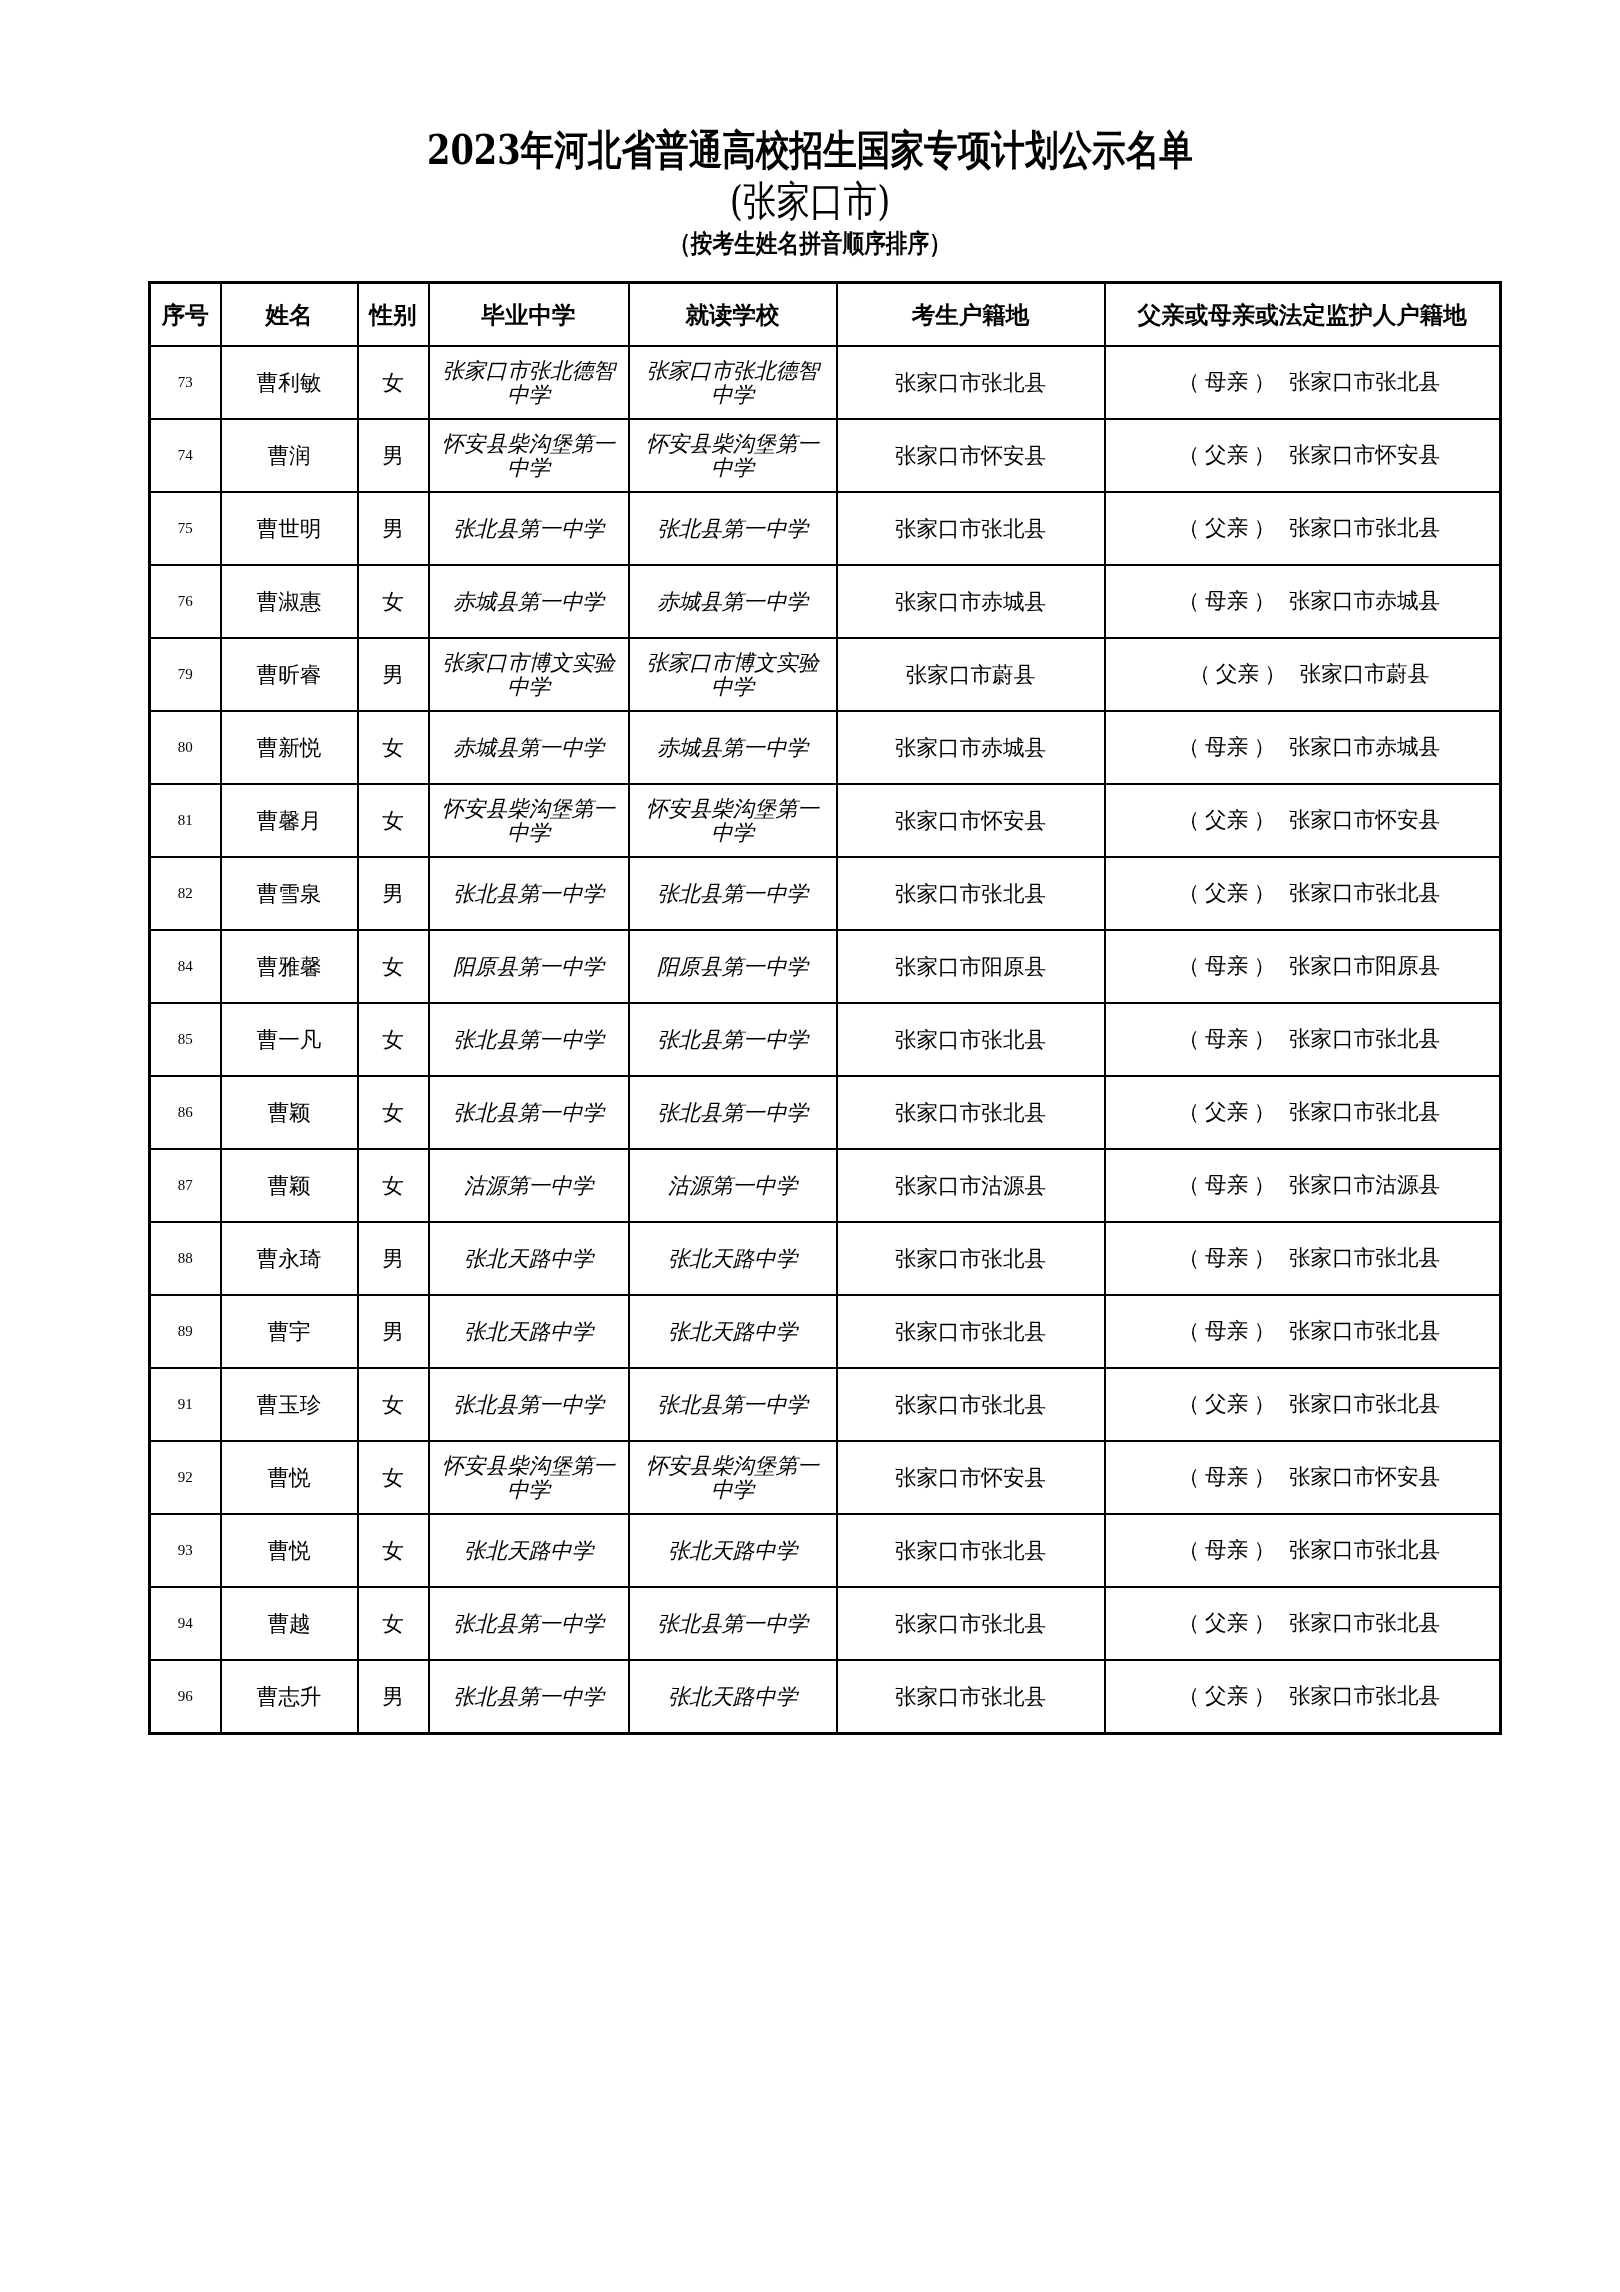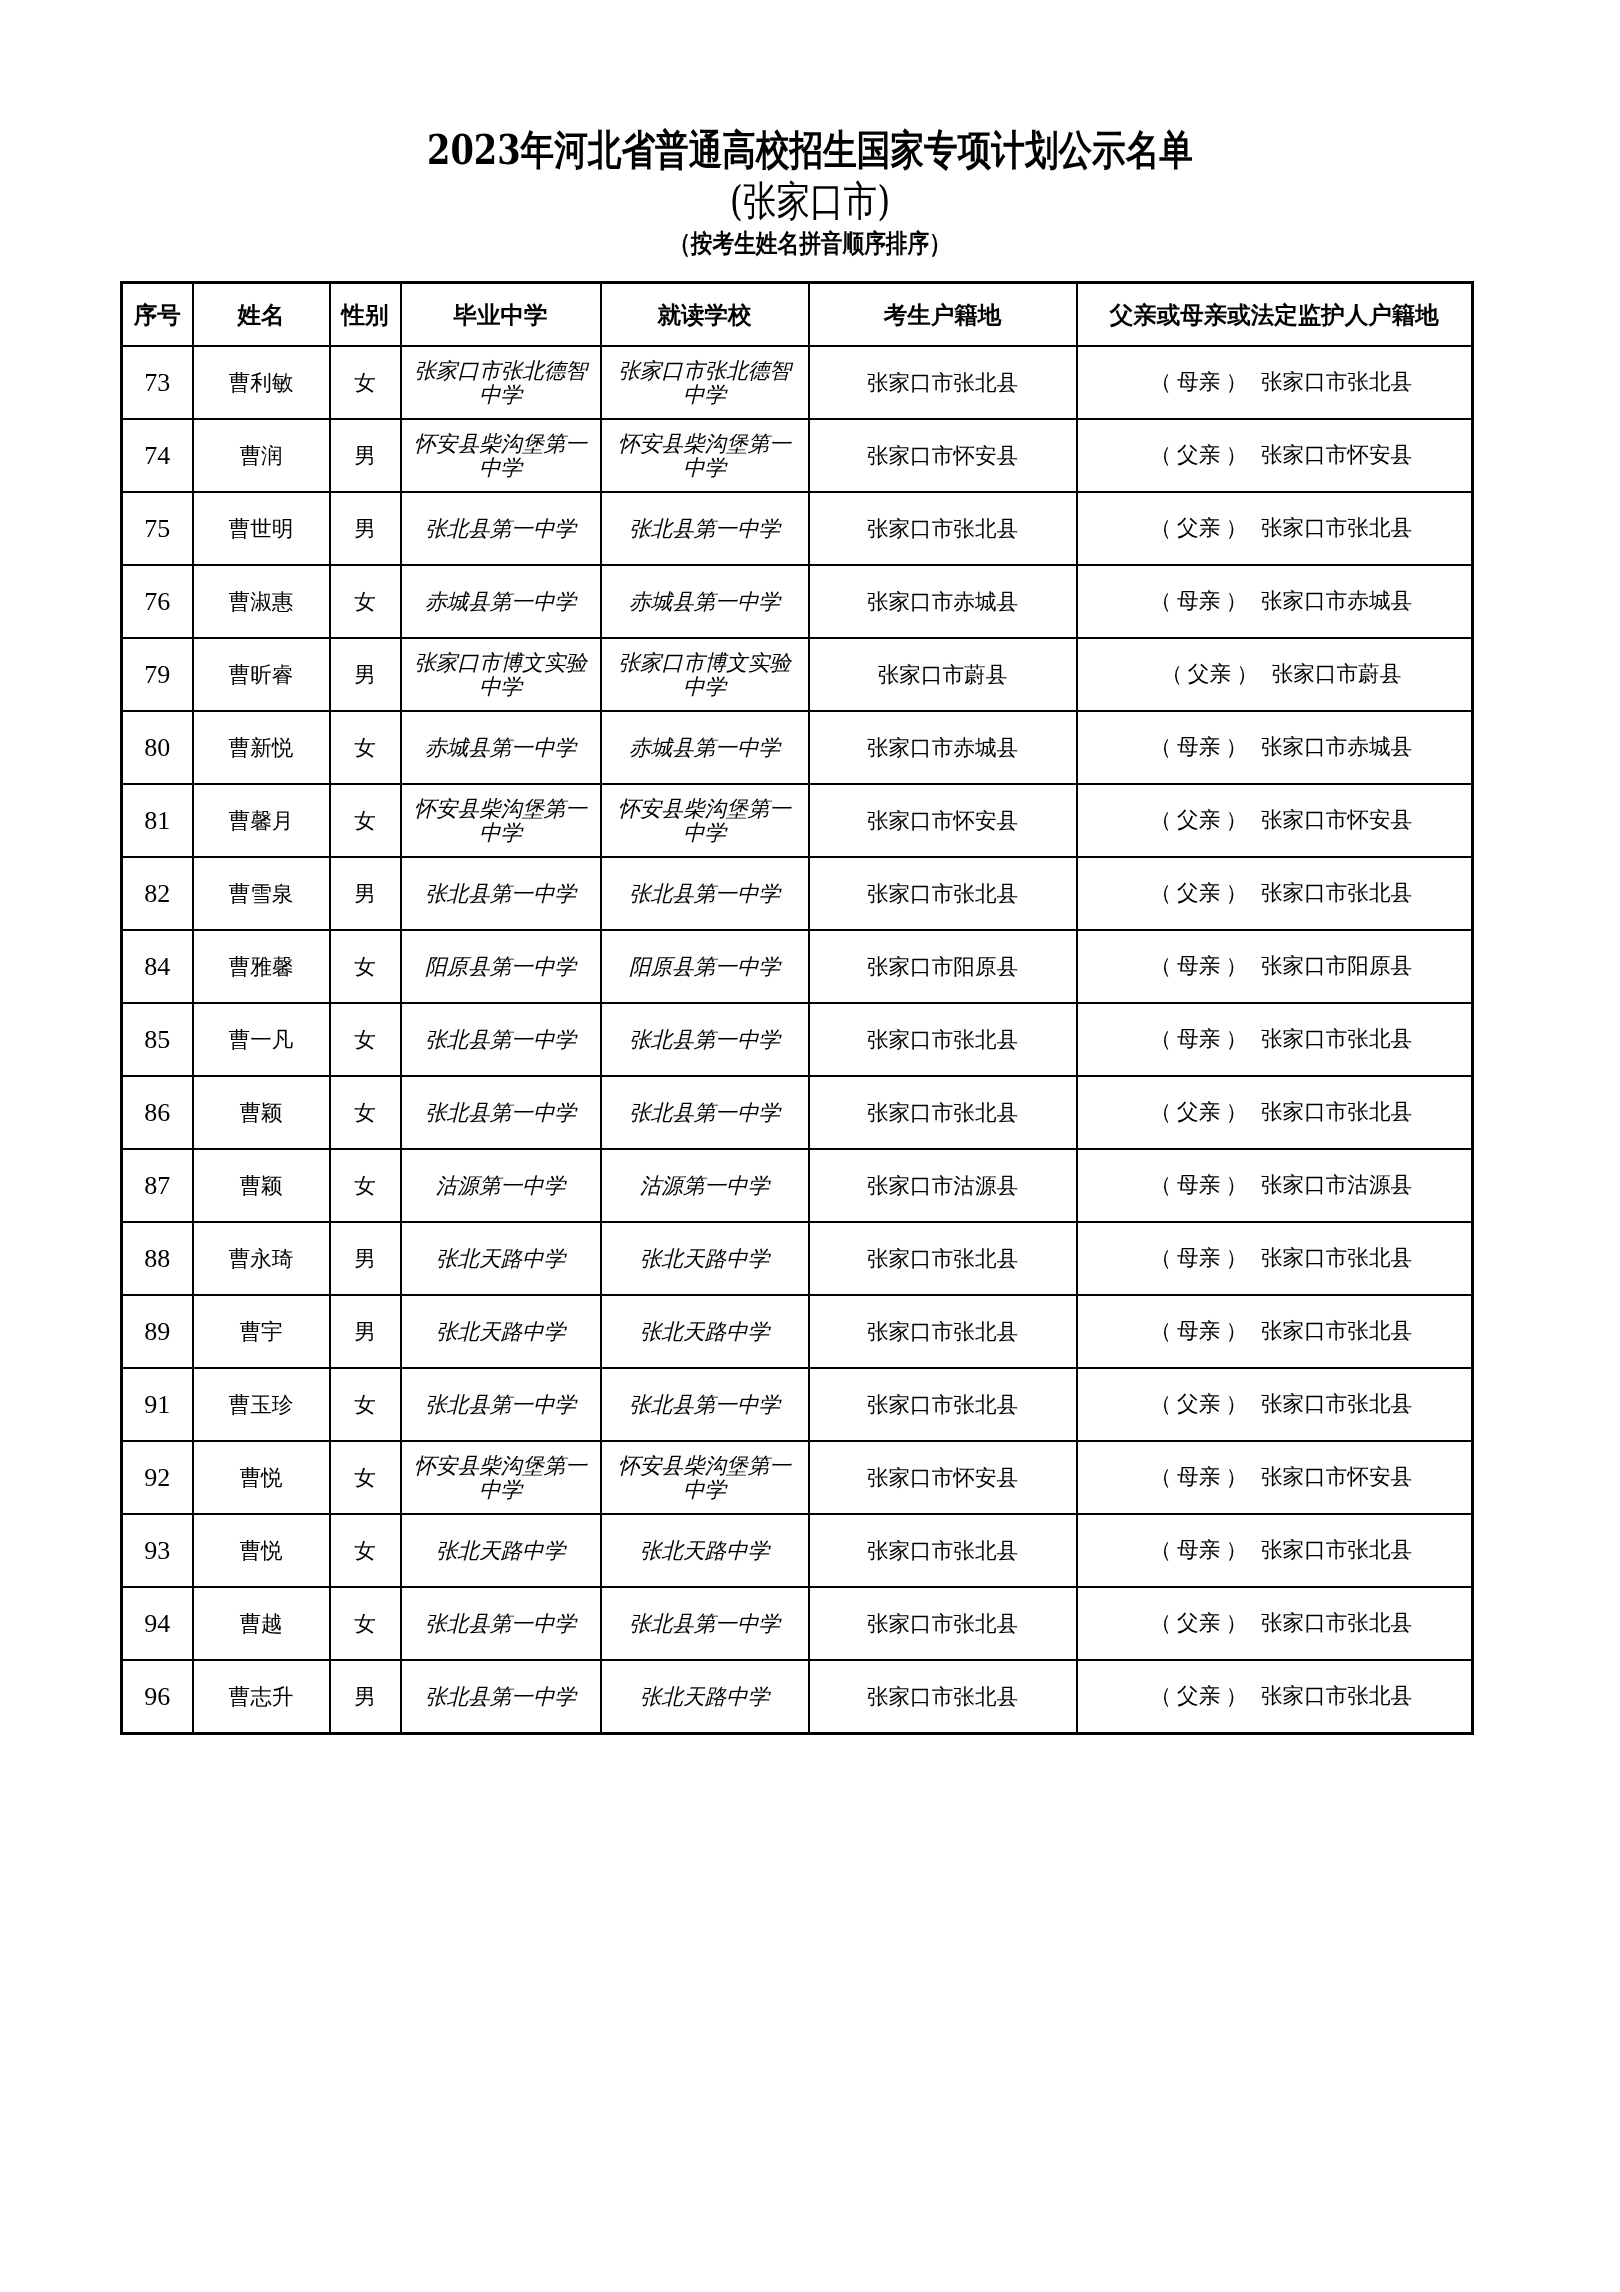--- a/index.html
+++ b/index.html
@@ -1,24 +1,24 @@
 <!DOCTYPE html>
 <html><head>
 <meta charset="utf-8">
 <style>
   html, body { margin:0; padding:0; background:#ffffff; }
   body { width:1620px; height:2293px; position:relative; font-family:"DejaVu Serif", "Liberation Serif", serif; color:#000; }
   .title { position:absolute; left:0; width:1620px; text-align:center; top:125px; font-size:41px; font-weight:bold; letter-spacing:0px; line-height:51px; font-family:"DejaVu Serif", serif; transform:scaleX(0.82); transform-origin:center; }
   .subtitle { position:absolute; left:0; width:1620px; text-align:center; top:176px; font-size:41px; line-height:51px; font-family:"DejaVu Serif", serif; transform:scaleX(0.82); transform-origin:center; }
   .note { position:absolute; left:0; width:1620px; text-align:center; top:227px; font-size:25.5px; font-weight:bold; line-height:33px; font-family:"DejaVu Sans", sans-serif; transform:scaleX(0.85); transform-origin:center; }
-  table.list { position:absolute; left:120px; top:281px; width:1350px; border-collapse:collapse; table-layout:fixed; border:3.9px solid #000;padding-left:36px; }
+  table.list { position:absolute; left:148px; top:281px; width:1350px; border-collapse:collapse; table-layout:fixed; border:3.9px solid #000;padding-left:36px; }
   table.list th, table.list td { border:2.9px solid #000; text-align:center; vertical-align:middle; padding:0 3.9px; overflow:hidden; }
   table.list th { height:61px; font-size:23.5px; font-weight:bold; font-family:"DejaVu Sans", sans-serif; }
   table.list td { height:71px; font-size:21.6px; line-height:23.5px; font-family:"DejaVu Serif", serif; }
-  table.list td.num { font-size:26px; font-family:"Liberation Serif", serif; }
+  table.list td.num { font-size:15px; font-family:"Liberation Serif", serif; }
   .school { display:inline-block; max-width:180px; word-break:break-all;font-style:italic; }
   .guardian-rel { padding:0 13.7px;font-family:Liberation Serif, serif; }
 </style>
 </head>
 <body>
 
 <div class="title">2023年河北省普通高校招生国家专项计划公示名单</div>
 <div class="subtitle">(张家口市)</div>
 <div class="note">（按考生姓名拼音顺序排序）</div>
 

